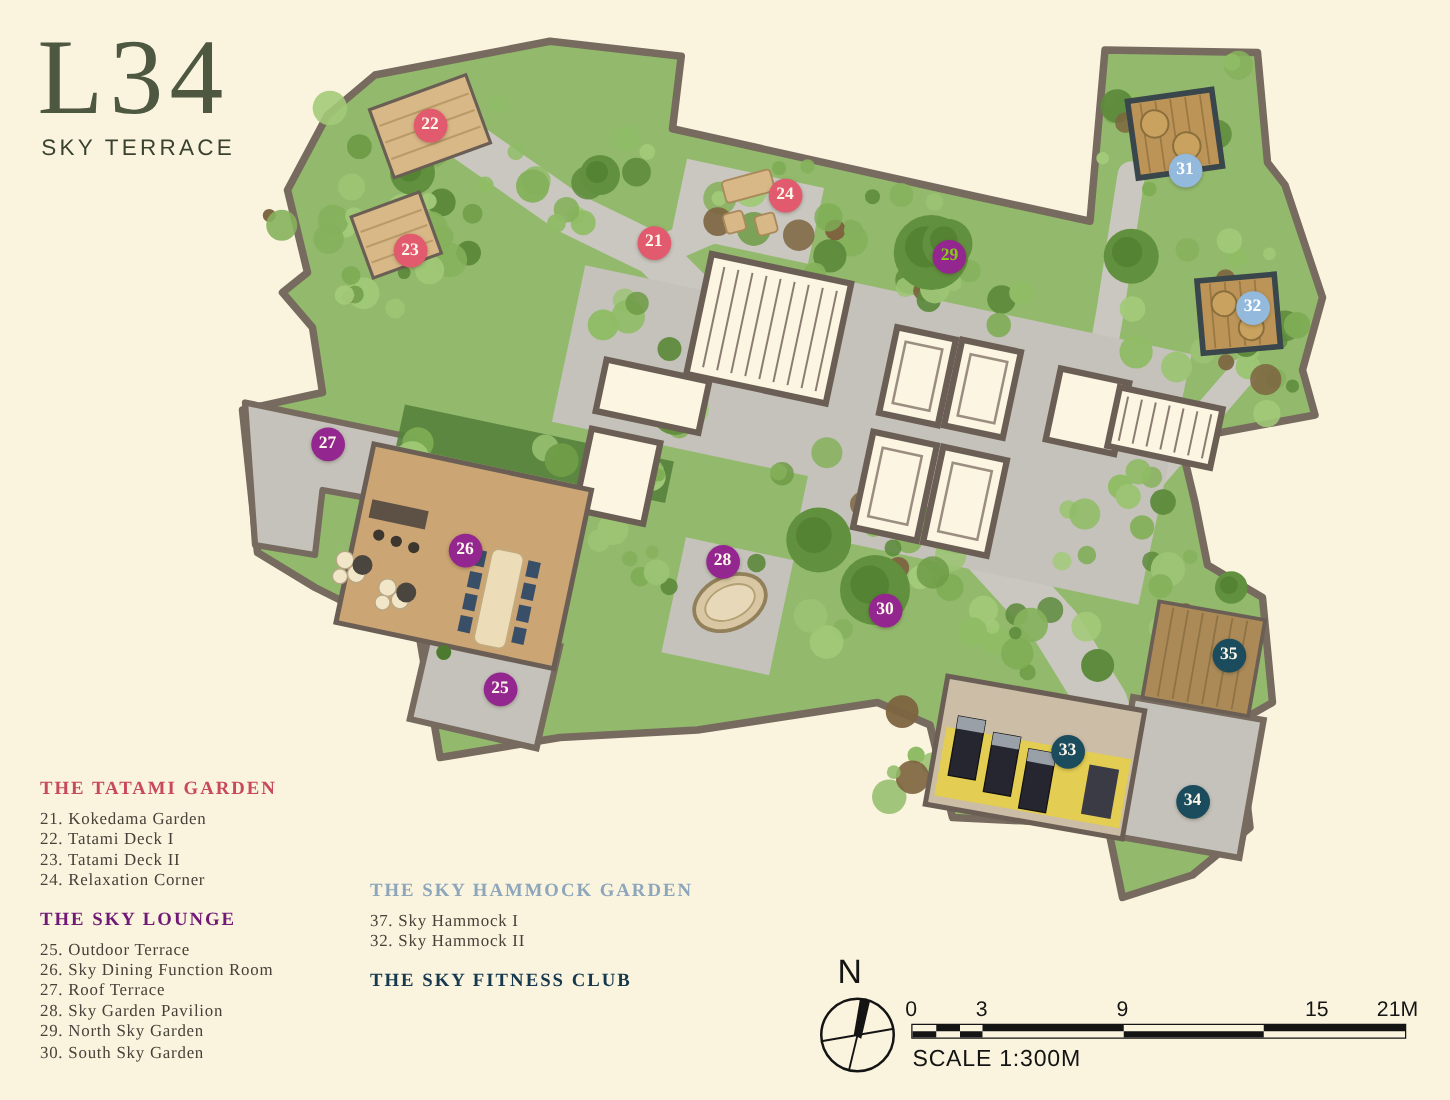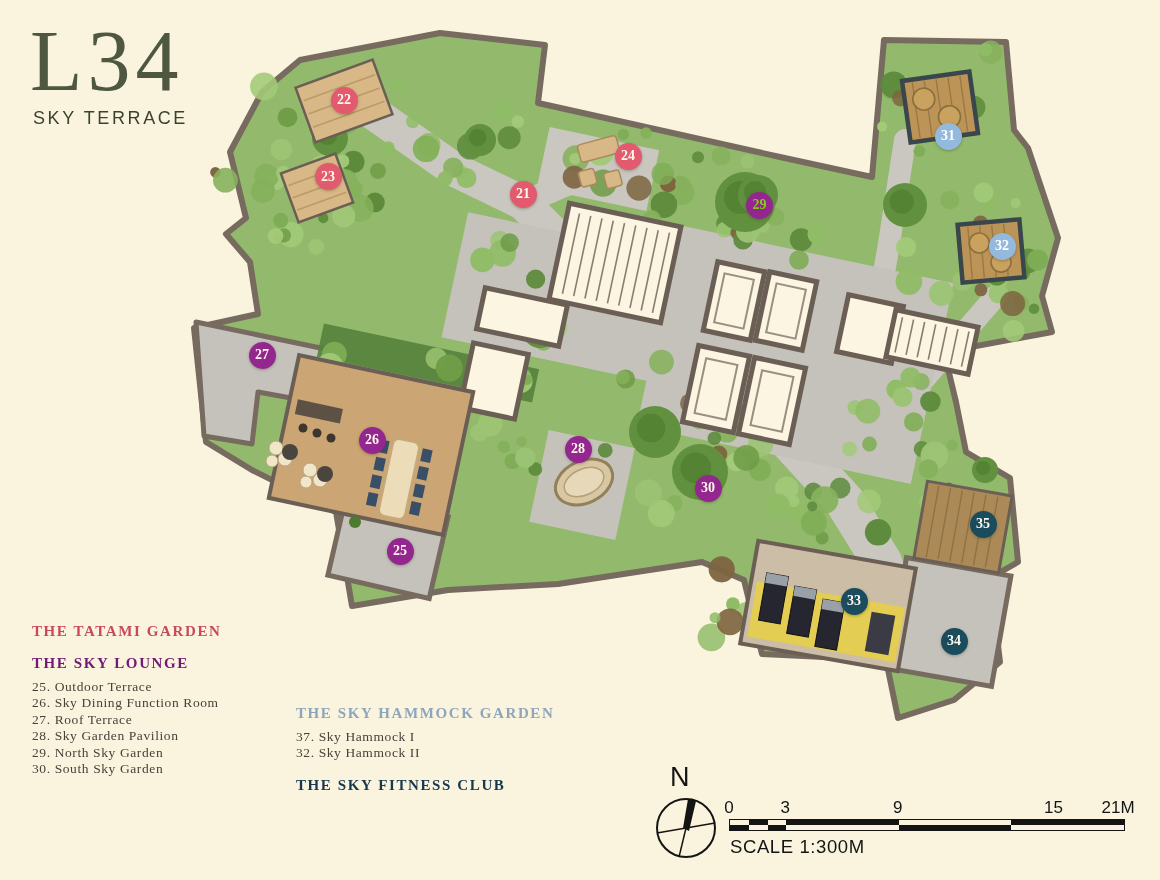--- a/index.html
+++ b/index.html
@@ -409,20 +409,26 @@
   </svg>
 
   <div id="title-block">
     <div id="title-main">L34</div>
     <div id="title-sub">SKY TERRACE</div>
   </div>
 
   <div id="legend-col1" class="legend-col">
       <div class="legend-group">
         <h3 style="color: rgb(200, 73, 92);">THE TATAMI GARDEN</h3>
+        <ul>
+          <li>21. Kokedama Garden</li>
+          <li>22. Tatami Deck I</li>
+          <li>23. Tatami Deck II</li>
+          <li>24. Relaxation Corner</li>
+        </ul>
       </div>
       <div class="legend-group">
         <h3 style="color: #701a75;">THE SKY LOUNGE</h3>
         <ul>
           <li>25. Outdoor Terrace</li>
           <li>26. Sky Dining Function Room</li>
           <li>27. Roof Terrace</li>
           <li>28. Sky Garden Pavilion</li>
           <li>29. North Sky Garden</li>
           <li>30. South Sky Garden</li>
@@ -438,21 +444,21 @@
         </ul>
       </div>
       <div class="legend-group">
         <h3 style="color: rgb(22, 57, 79);">THE SKY FITNESS CLUB</h3>
       </div>
     </div>
 
   <div id="markers">
       <div class="marker" style="left: 509.5px; top: 180.5px; background: rgb(226, 90, 110); color: rgb(253, 247, 234);">21</div>
       <div class="marker" style="left: 330.5px; top: 86.5px; background: rgb(226, 90, 110); color: rgb(253, 247, 234);">22</div>
-      <div class="marker" style="left: 314.5px; top: 163px; background: rgb(226, 90, 110); color: rgb(253, 247, 234);">23</div>
+      <div class="marker" style="left: 314.5px; top: 187px; background: rgb(226, 90, 110); color: rgb(253, 247, 234);">23</div>
       <div class="marker" style="left: 614.5px; top: 142.5px; background: rgb(226, 90, 110); color: rgb(253, 247, 234);">24</div>
       <div class="marker" style="left: 386.5px; top: 537.5px; background: rgb(147, 39, 143); color: rgb(253, 247, 234);">25</div>
       <div class="marker" style="left: 358.5px; top: 426.5px; background: rgb(147, 39, 143); color: rgb(253, 247, 234);">26</div>
       <div class="marker" style="left: 248.5px; top: 341.5px; background: rgb(147, 39, 143); color: rgb(253, 247, 234);">27</div>
       <div class="marker" style="left: 564.5px; top: 435.5px; background: rgb(147, 39, 143); color: rgb(253, 247, 234);">28</div>
       <div class="marker" style="left: 746px; top: 191.5px; background: rgb(147, 39, 143); color: #84cc16; text-align: center;">29</div>
       <div class="marker" style="left: 694.5px; top: 474.5px; background: rgb(147, 39, 143); color: rgb(253, 247, 234);">30</div>
       <div class="marker" style="left: 934.5px; top: 90.5px; background: rgb(147, 185, 220); color: rgb(255, 255, 255); margin-top: 32px;">31</div>
       <div class="marker" style="left: 988.5px; top: 232.5px; background: rgb(147, 185, 220); color: rgb(255, 255, 255);">32</div>
       <div class="marker" style="left: 840.5px; top: 587.5px; background: rgb(26, 76, 94); color: rgb(253, 247, 234);">33</div>

